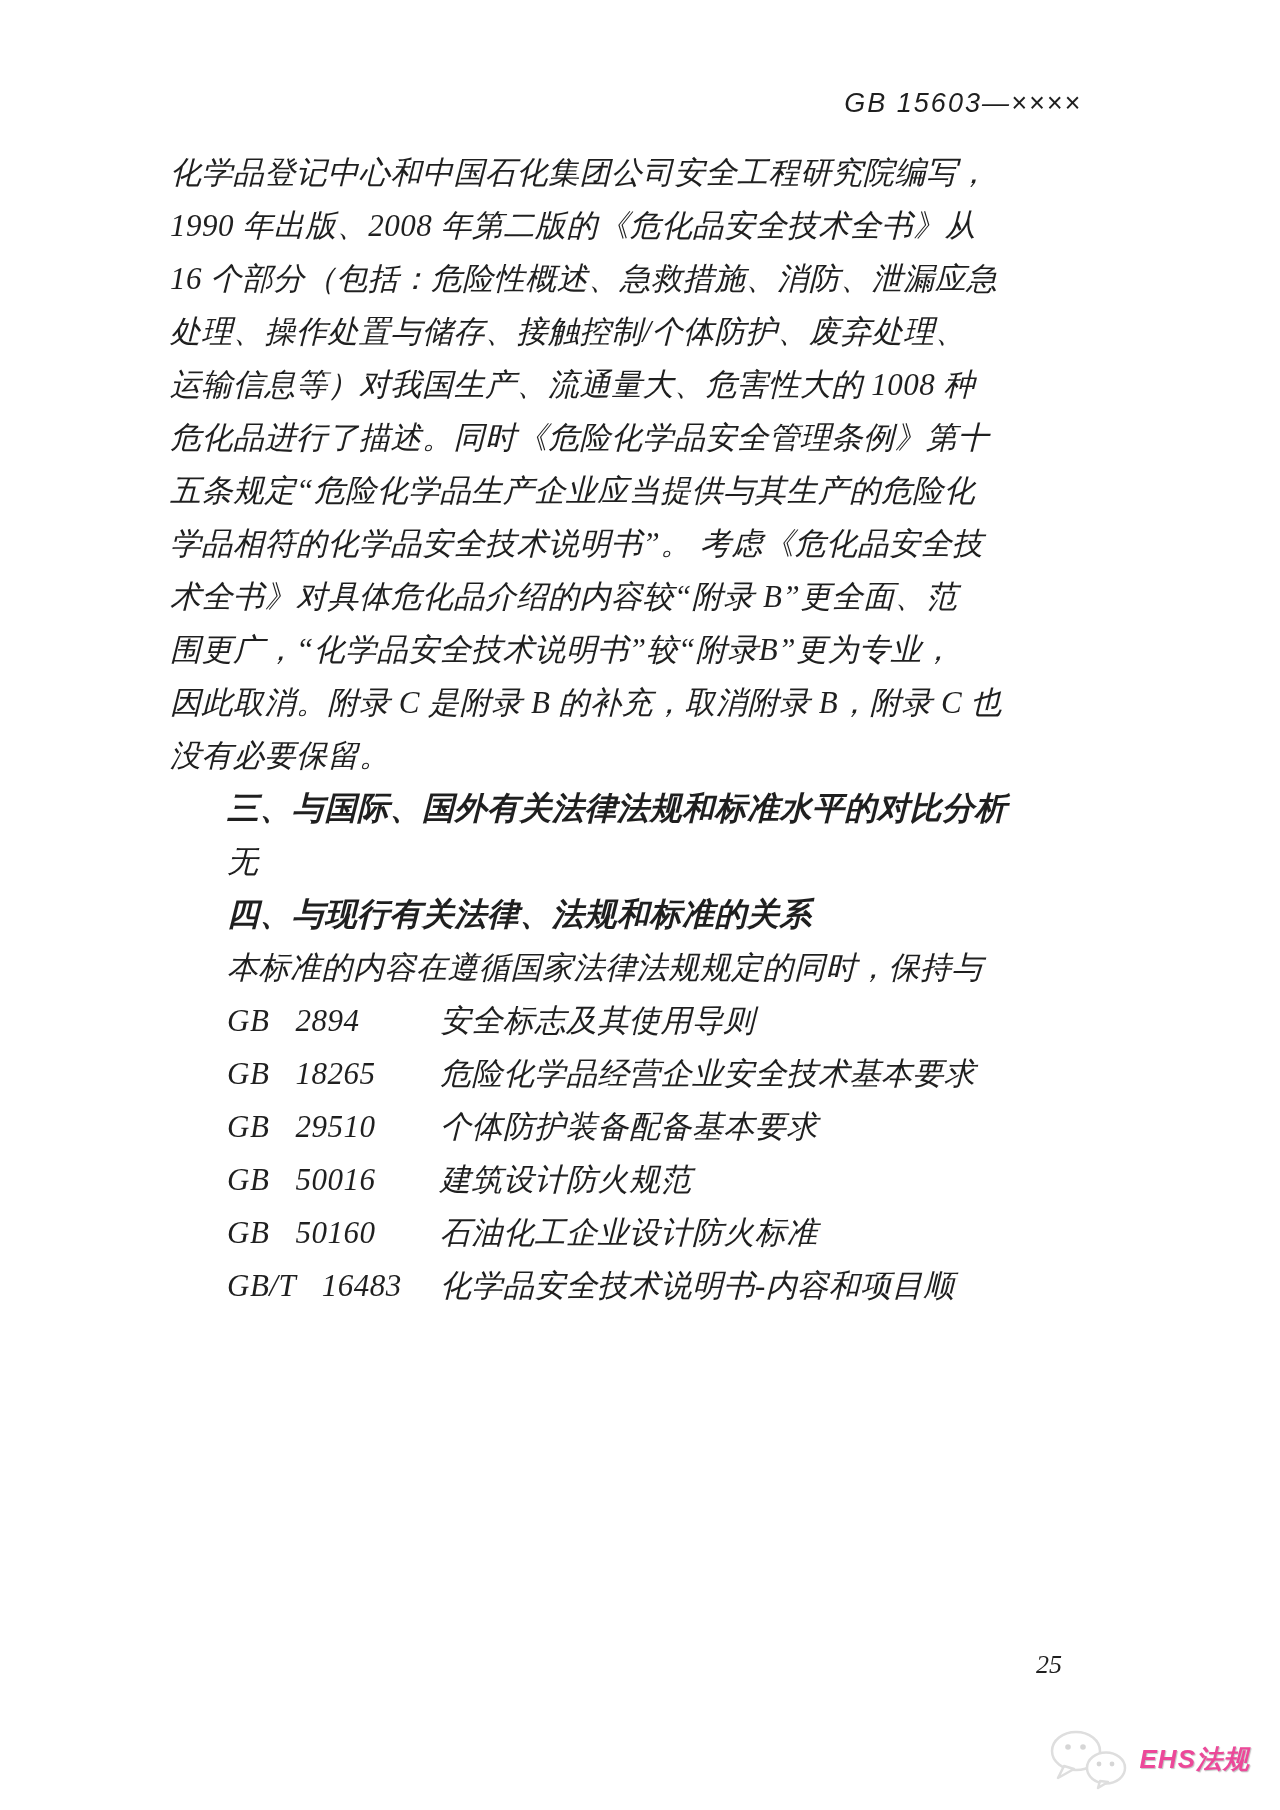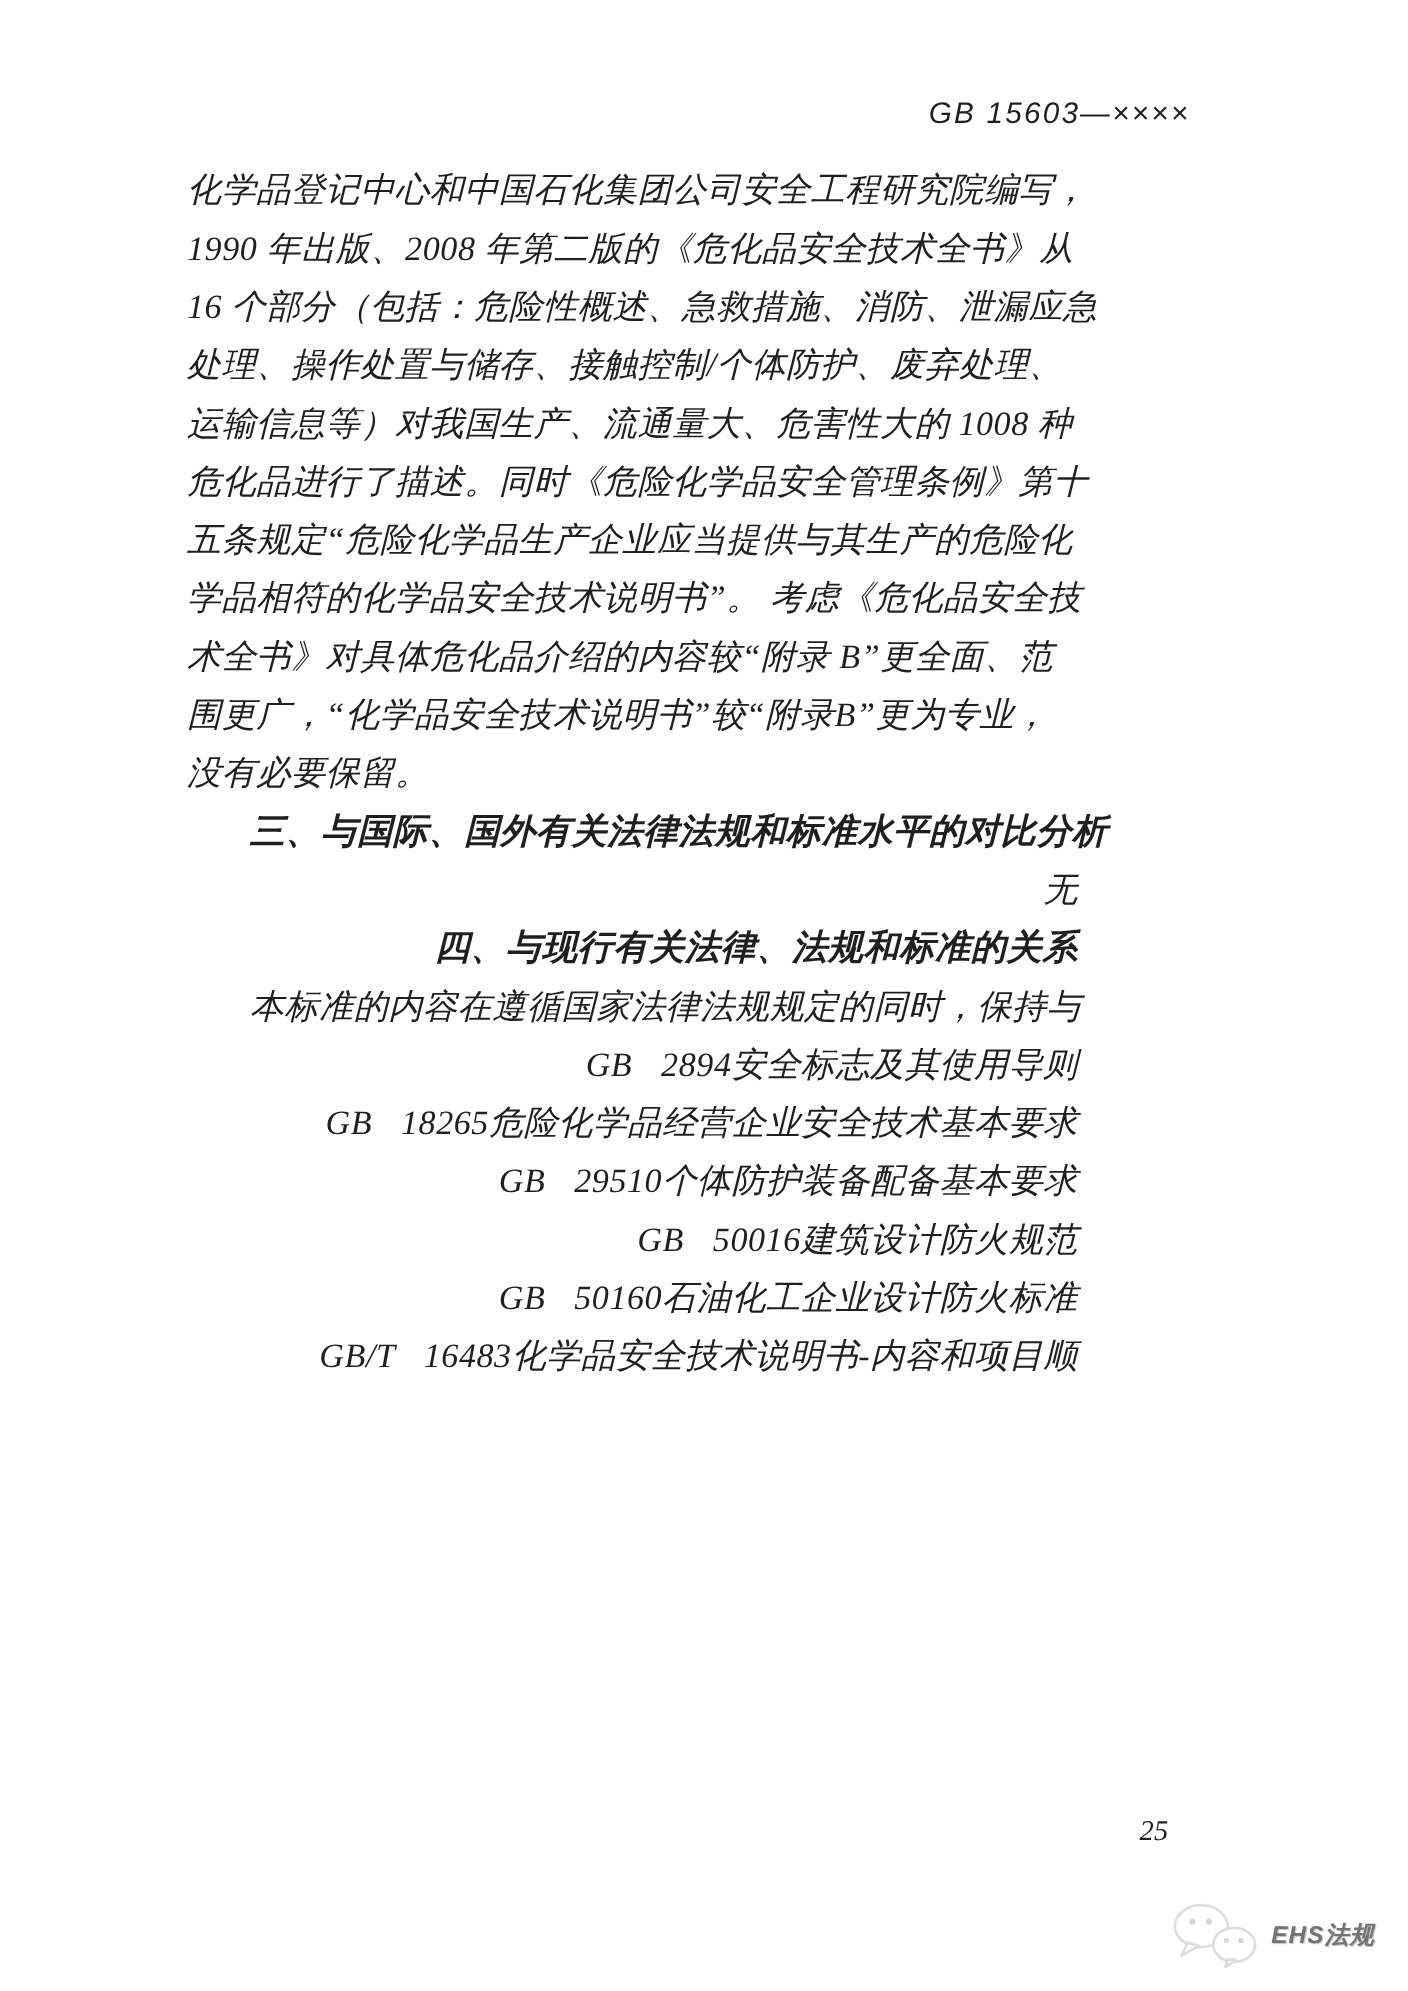--- a/index.html
+++ b/index.html
@@ -29,21 +29,21 @@
     top:146px;
     width:810px;
   }
   .line {
     height:53px;
     line-height:53px;
     font-size:31px;
     white-space:nowrap;
     letter-spacing:0.5px;
   }
-  .indent { padding-left:57px;text-align:right; }
+  .indent { padding-left:57px; }
   .heading {
     font-family:"Liberation Sans","DejaVu Sans",sans-serif;
     font-weight:700;
     font-size:32px;
     letter-spacing:0.5px;
   }
   .std-row .std-code {
     display:inline-block;
     width:213px;
     word-spacing:18px;
@@ -60,22 +60,22 @@
     position:absolute;
     right:30px;
     bottom:20px;
     display:flex;
     align-items:center;
     gap:8px;
   }
   .watermark-text {
     font-family:"Liberation Sans","DejaVu Sans",sans-serif;
     font-weight:700;
-    font-size:22px;
-    color:#737373;
+    font-size:26px;
+    color:#ec4899;
     text-shadow:1px 1px 1px #c2c2c2;
     letter-spacing:1px;
   }
   .watermark-icon svg { display:block; }
 </style>
 </head>
 <body>
 
 <div class="page">
 
@@ -98,20 +98,21 @@
         <div class="line">危化品进行了描述。同时《危险化学品安全管理条例》第十</div>
 
         <div class="line">五条规定“危险化学品生产企业应当提供与其生产的危险化</div>
 
         <div class="line">学品相符的化学品安全技术说明书”。 考虑《危化品安全技</div>
 
         <div class="line">术全书》对具体危化品介绍的内容较“附录 B”更全面、范</div>
 
         <div class="line">围更广，“化学品安全技术说明书”较“附录B”更为专业，</div>
 
+        <div class="line">因此取消。附录 C 是附录 B 的补充，取消附录 B，附录 C 也</div>
 
         <div class="line">没有必要保留。</div>
       </div>
 
     <div class="line indent heading">三、与国际、国外有关法律法规和标准水平的对比分析</div>
 
     <div class="line indent">无</div>
 
     <div class="line indent heading">四、与现行有关法律、法规和标准的关系</div>
 

